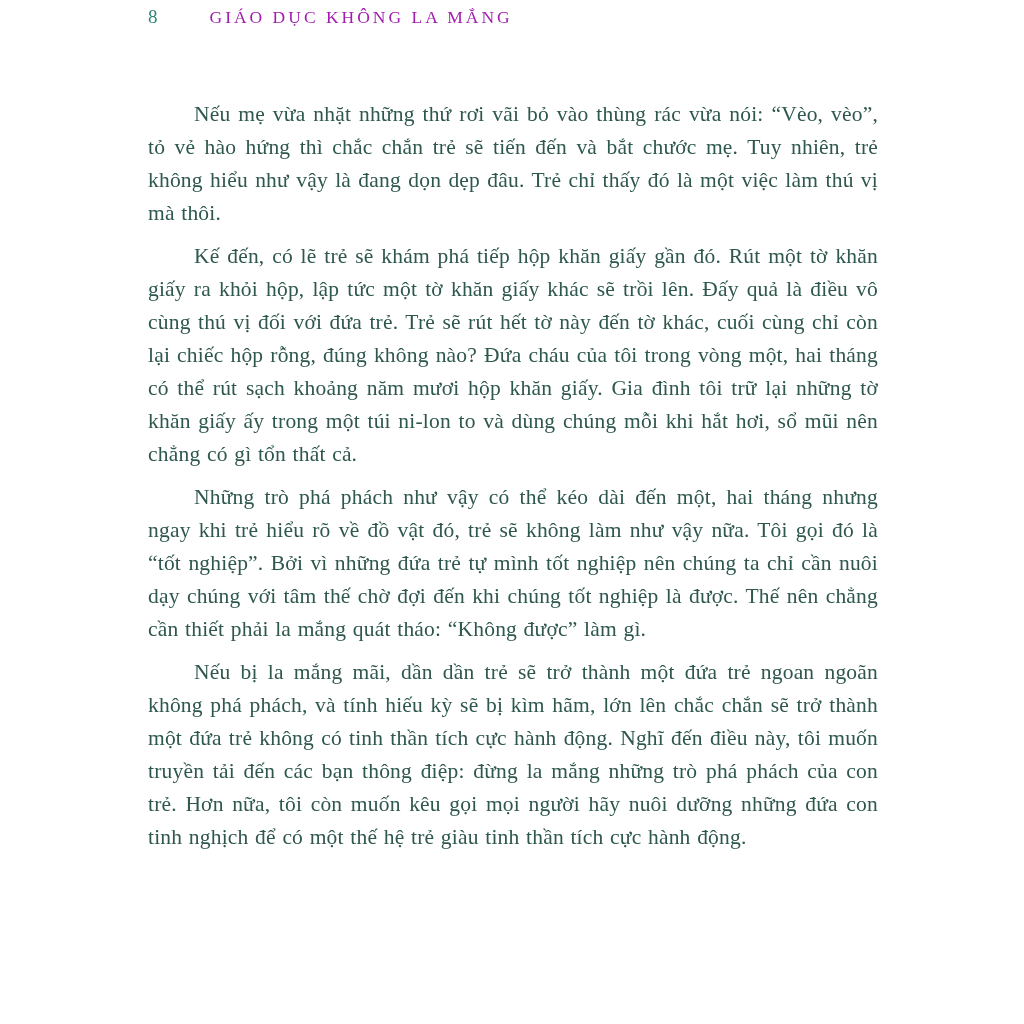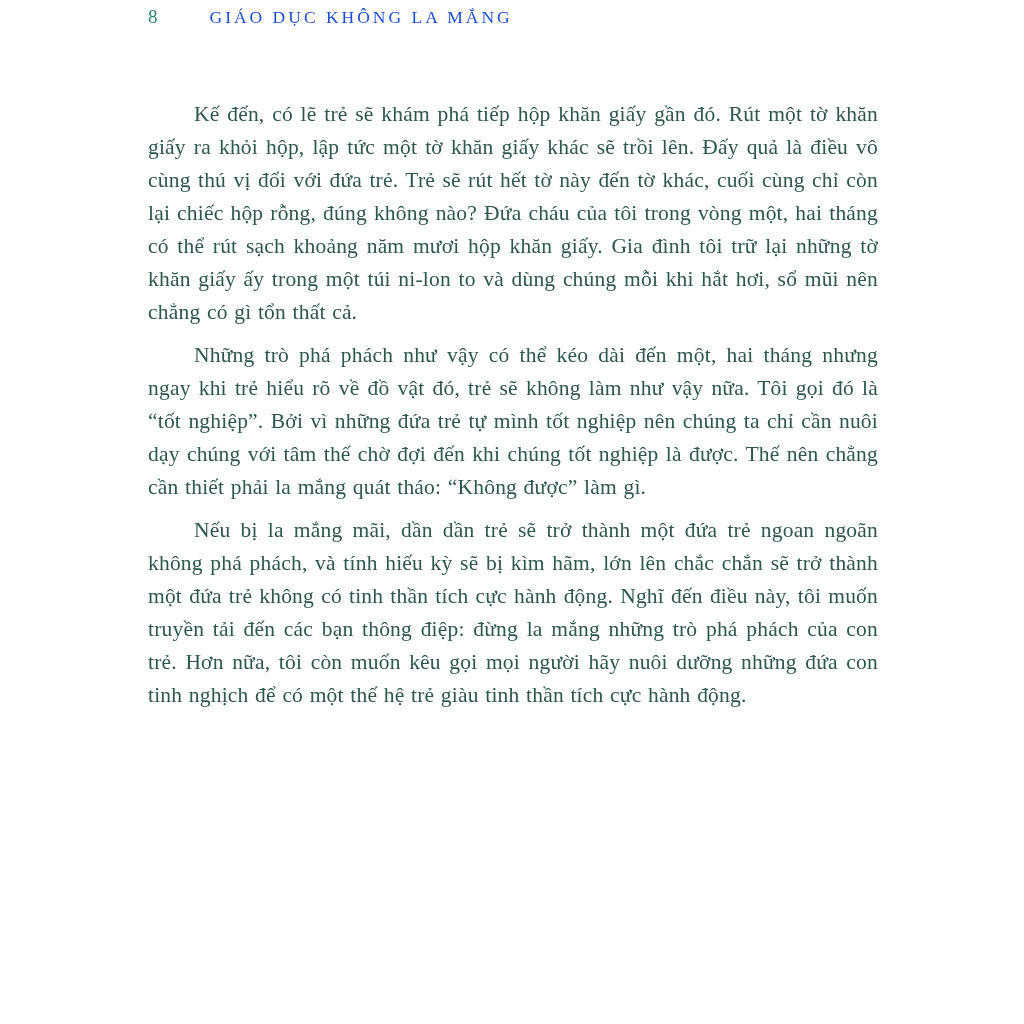--- a/index.html
+++ b/index.html
@@ -32,21 +32,21 @@
   .page-number {
     font-size: 19px;
     margin-right: 52px;
     color: #2e8376;
   }
 
   .running-title {
     font-size: 17.5px;
     letter-spacing: 3px;
     text-transform: uppercase;
-    color: #1d4ed8;
+    color: #a21caf;
     font-variant: small-caps;
   }
 
   .text-block {
     position: absolute;
     top: 98px;
     left: 148px;
     width: 730px;
     color: #2e574e;
   }
@@ -66,18 +66,19 @@
 <body>
 
 <div class="page">
 
   <div class="page-header">
     <span class="page-number">8</span>
     <span class="running-title">GIÁO DỤC KHÔNG LA MẮNG</span>
   </div>
 
   <div class="text-block">
+    <p>Nếu mẹ vừa nhặt những thứ rơi vãi bỏ vào thùng rác vừa nói: “Vèo, vèo”, tỏ vẻ hào hứng thì chắc chắn trẻ sẽ tiến đến và bắt chước mẹ. Tuy nhiên, trẻ không hiểu như vậy là đang dọn dẹp đâu. Trẻ chỉ thấy đó là một việc làm thú vị mà thôi.</p>
     <p>Kế đến, có lẽ trẻ sẽ khám phá tiếp hộp khăn giấy gần đó. Rút một tờ khăn giấy ra khỏi hộp, lập tức một tờ khăn giấy khác sẽ trồi lên. Đấy quả là điều vô cùng thú vị đối với đứa trẻ. Trẻ sẽ rút hết tờ này đến tờ khác, cuối cùng chỉ còn lại chiếc hộp rỗng, đúng không nào? Đứa cháu của tôi trong vòng một, hai tháng có thể rút sạch khoảng năm mươi hộp khăn giấy. Gia đình tôi trữ lại những tờ khăn giấy ấy trong một túi ni-lon to và dùng chúng mỗi khi hắt hơi, sổ mũi nên chẳng có gì tổn thất cả.</p>
     <p>Những trò phá phách như vậy có thể kéo dài đến một, hai tháng nhưng ngay khi trẻ hiểu rõ về đồ vật đó, trẻ sẽ không làm như vậy nữa. Tôi gọi đó là “tốt nghiệp”. Bởi vì những đứa trẻ tự mình tốt nghiệp nên chúng ta chỉ cần nuôi dạy chúng với tâm thế chờ đợi đến khi chúng tốt nghiệp là được. Thế nên chẳng cần thiết phải la mắng quát tháo: “Không được” làm gì.</p>
     <p>Nếu bị la mắng mãi, dần dần trẻ sẽ trở thành một đứa trẻ ngoan ngoãn không phá phách, và tính hiếu kỳ sẽ bị kìm hãm, lớn lên chắc chắn sẽ trở thành một đứa trẻ không có tinh thần tích cực hành động. Nghĩ đến điều này, tôi muốn truyền tải đến các bạn thông điệp: đừng la mắng những trò phá phách của con trẻ. Hơn nữa, tôi còn muốn kêu gọi mọi người hãy nuôi dưỡng những đứa con tinh nghịch để có một thế hệ trẻ giàu tinh thần tích cực hành động.</p>
   </div>
 
 </div>
 
 </body></html>

